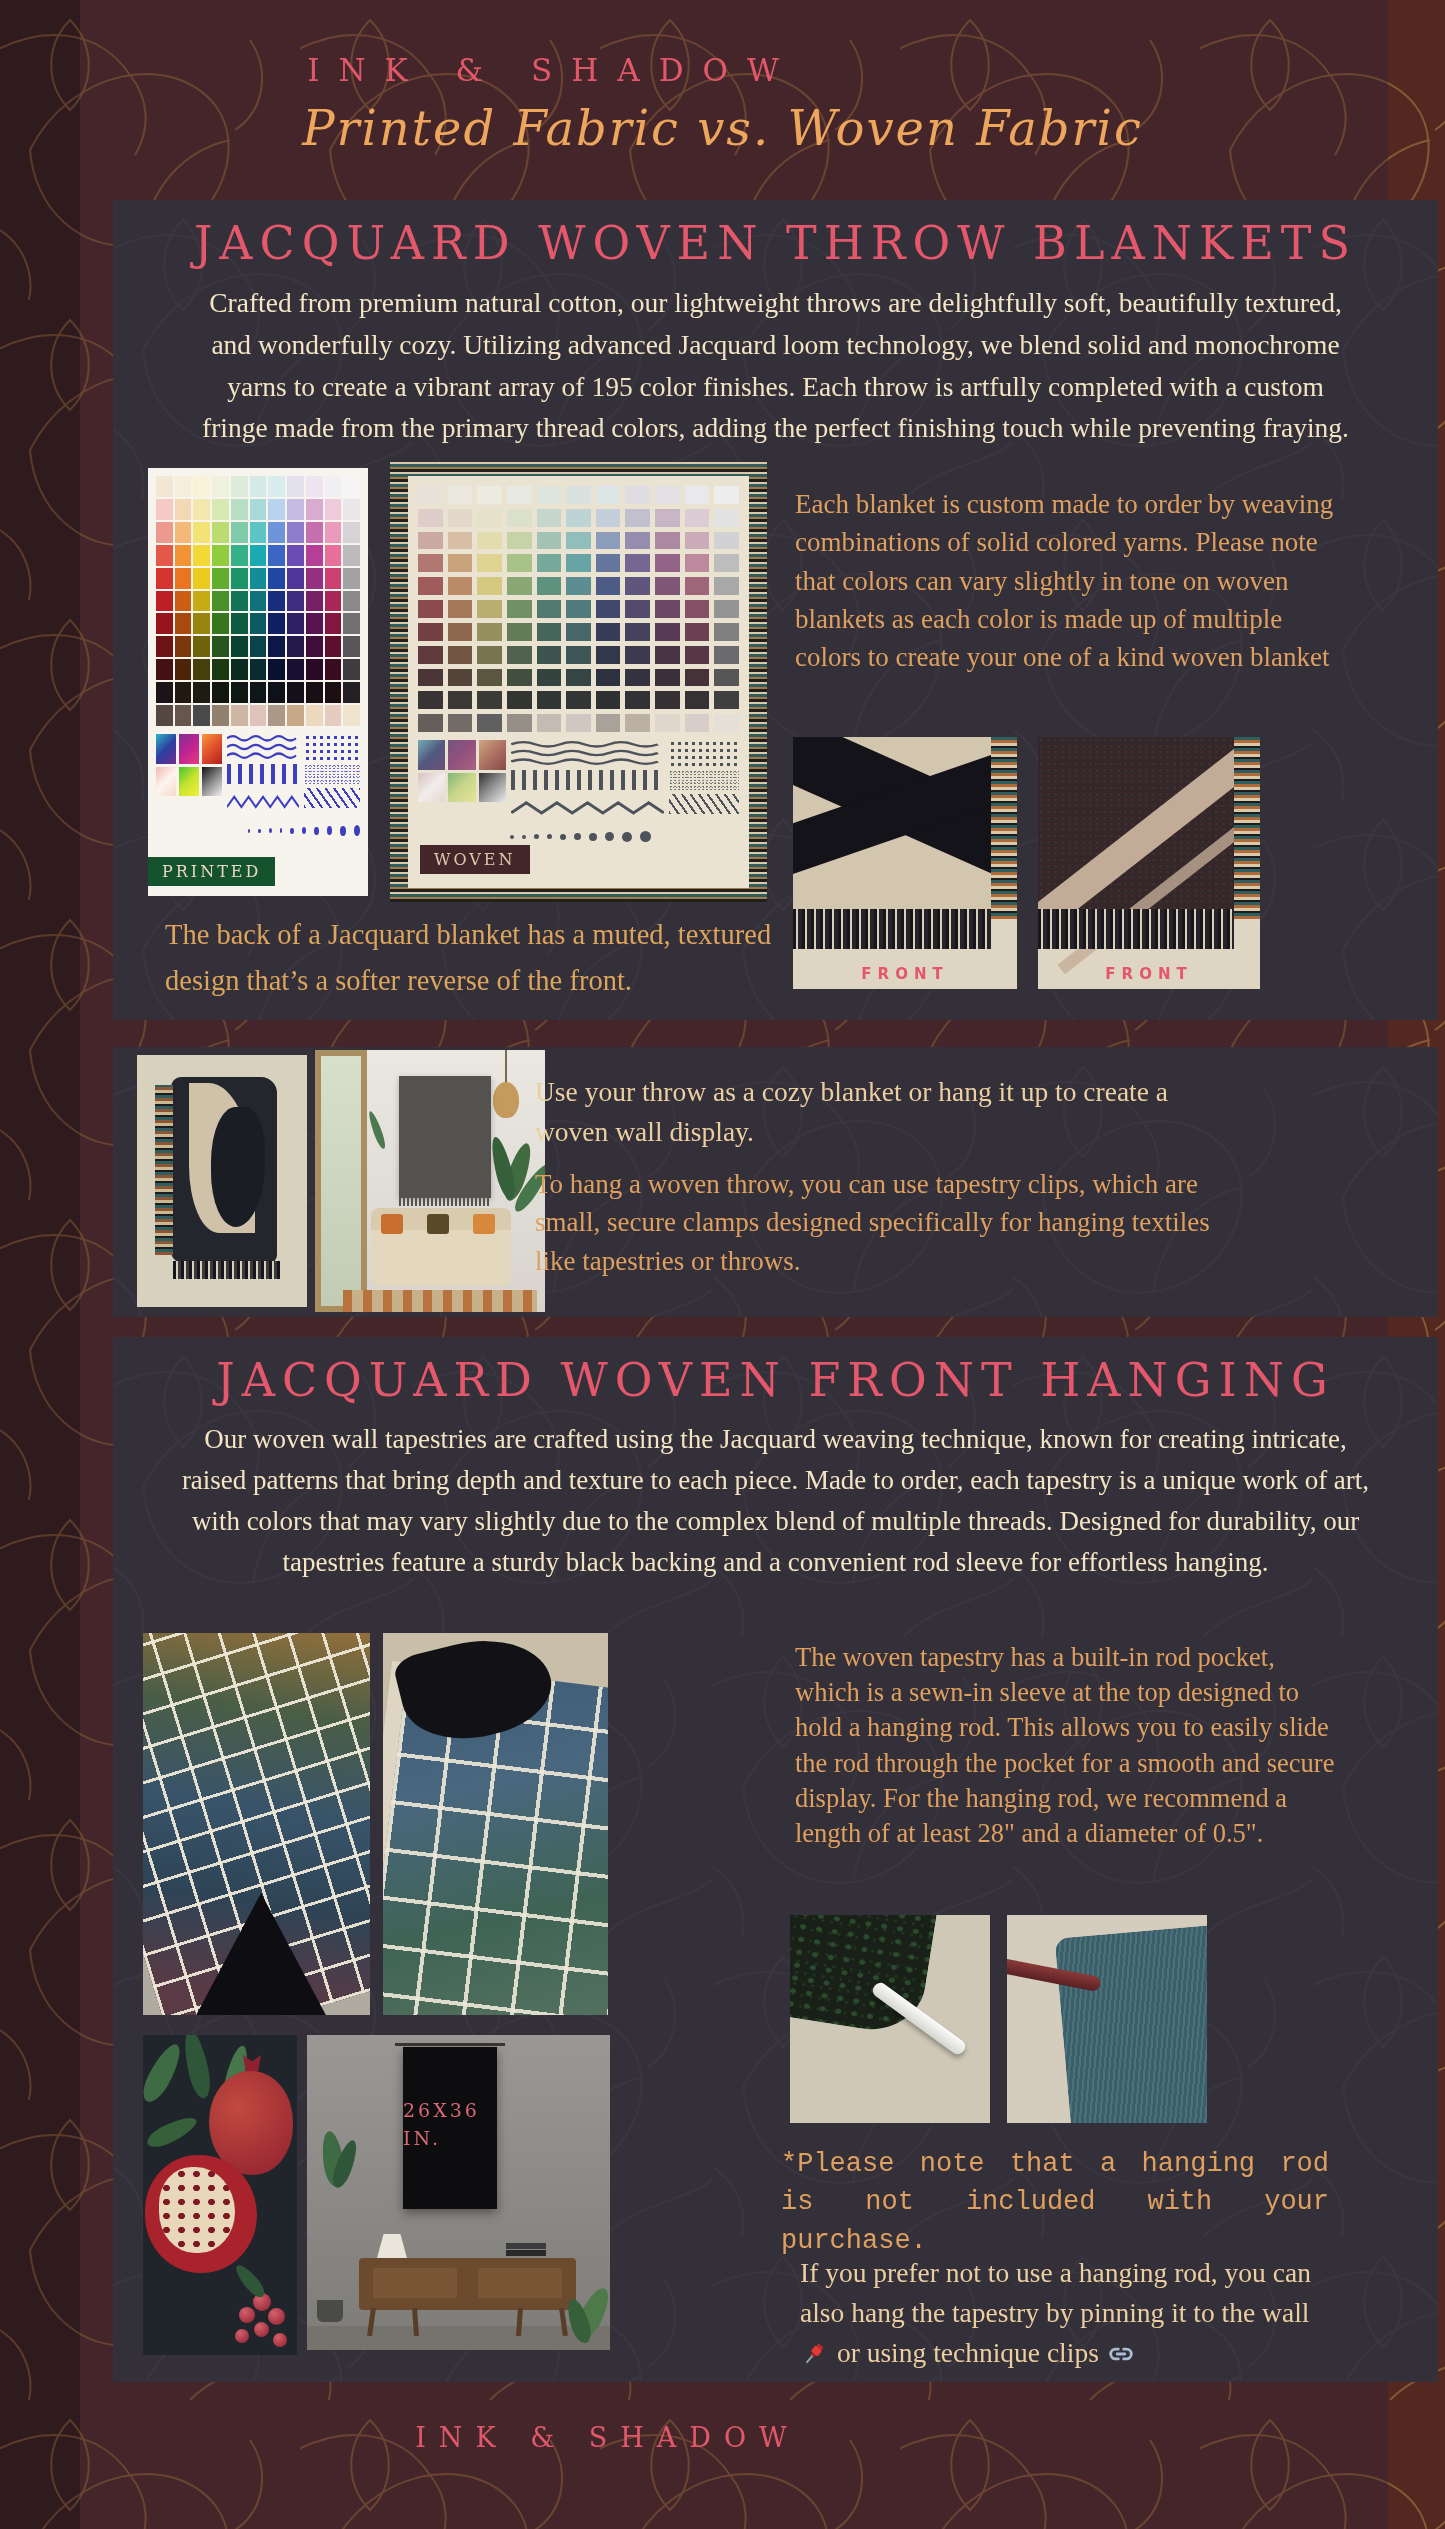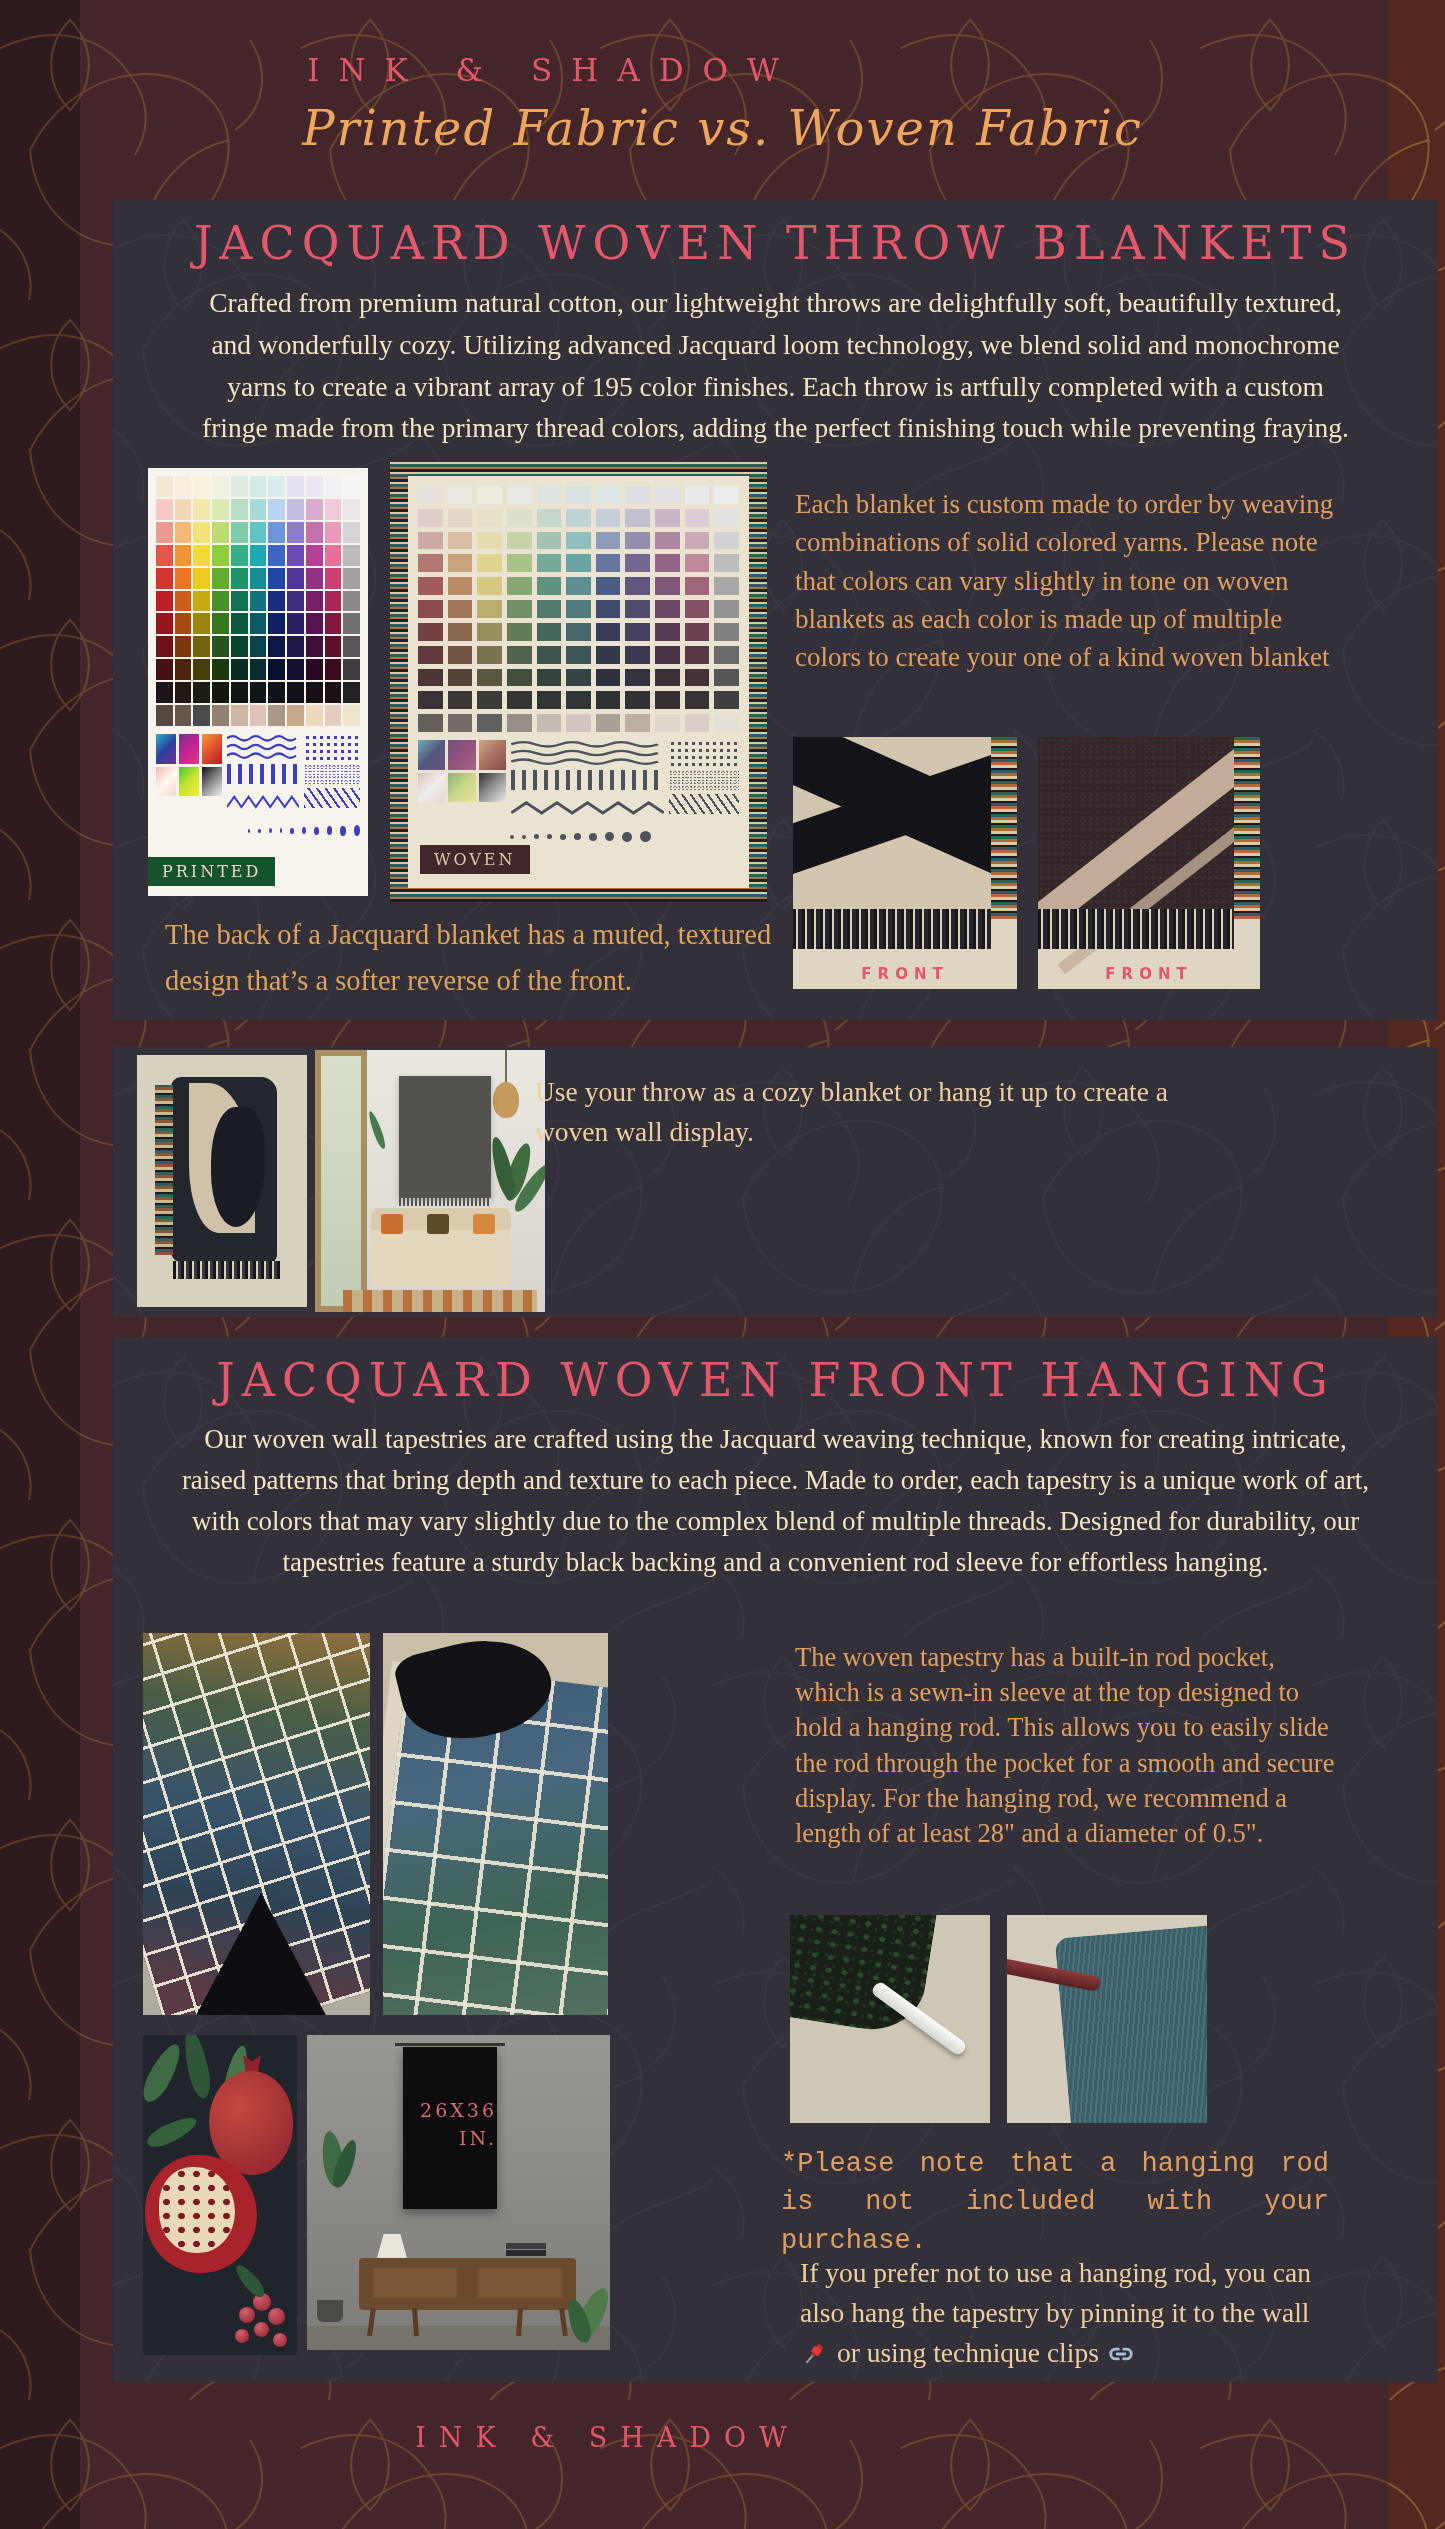--- a/index.html
+++ b/index.html
@@ -145,21 +145,21 @@
   .pom-cut{position:absolute;left:2px;top:120px;width:112px;height:118px;background:#a8232c;border-radius:48% 52% 50% 50%;}
   .pom-face{position:absolute;left:14px;top:12px;width:76px;height:86px;background:#e8d7b8;border-radius:45% 55% 50% 50%;
      background-image:radial-gradient(#7e1822 30%,transparent 34%);background-size:15px 14px;}
   .pom-whole{position:absolute;right:4px;top:36px;width:84px;height:104px;
      background:radial-gradient(circle at 35% 35%,#c24a3e,#8e2030);border-radius:50% 50% 48% 52%;}
   .pom-crown{position:absolute;right:36px;top:20px;width:18px;height:22px;background:#8e2030;
      clip-path:polygon(20% 100%,0 0,50% 30%,100% 0,80% 100%);}
   .grape{position:absolute;border-radius:50%;background:radial-gradient(circle at 35% 30%,#d4606a,#8e1f30);}
   .mock-photo{left:194px;top:698px;width:303px;height:315px;background:linear-gradient(#9a9894,#7e7c78);overflow:hidden;}
   .mk-tap{position:absolute;left:96px;top:12px;width:94px;height:162px;background:#0d0d10;
-     box-shadow:0 4px 10px rgba(0,0,0,.4);color:#d96a72;text-align:right;
+     box-shadow:0 4px 10px rgba(0,0,0,.4);color:#d96a72;text-align:left;
      font-family:"DejaVu Serif", serif;letter-spacing:3px;}
   .mk-l1{margin-top:52px;font-size:19px;}
   .mk-l2{font-size:19px;margin-top:6px;}
   .mk-rod{position:absolute;left:88px;top:8px;width:110px;height:3px;background:#3a3632;}
   .mk-floor{position:absolute;left:0;right:0;bottom:0;height:24px;background:#76726c;}
   .mk-console{position:absolute;left:52px;right:34px;bottom:40px;height:52px;background:#6b4a2e;border-radius:4px;}
   .mk-drawer{position:absolute;top:10px;width:84px;height:30px;background:#7a5636;border-radius:2px;}
   .mk-leg{position:absolute;bottom:-26px;width:5px;height:28px;background:#5a3d26;}
   .mk-lamp-shade{position:absolute;left:70px;bottom:92px;width:30px;height:24px;background:#e9e5db;
      clip-path:polygon(22% 0,78% 0,100% 100%,0 100%);}
@@ -613,20 +613,21 @@
       <div class="rp-sofa">
         <div class="rp-back"></div>
         <div class="pillow" style="left:10px;background:#c96f2e;"></div>
         <div class="pillow" style="left:56px;background:#5a4a28;"></div>
         <div class="pillow" style="left:102px;background:#d8883a;"></div>
       </div>
       <div class="rp-rug"></div>
     </div>
 
     <p class="abs note-light usage1" style="margin:0;">Use your throw as a cozy blanket or hang it up to create a woven wall display.</p>
+    <p class="abs note usage2" style="margin:0;">To hang a woven throw, you can use tapestry clips, which are small, secure clamps designed specifically for hanging textiles like tapestries or throws.</p>
   </section>
 
   <section class="card card3">
     <svg class="cardflor">
         <rect width="100%" height="100%" fill="url(#florCool)" opacity="0.35"></rect>
       </svg>
 
     <h2 class="sec-title">JACQUARD WOVEN FRONT HANGING</h2>
     <p class="intro" style="width:1190px;font-size:27px;">Our woven wall tapestries are crafted using the Jacquard weaving technique, known for creating intricate, raised patterns that bring depth and texture to each piece. Made to order, each tapestry is a unique work of art, with colors that may vary slightly due to the complex blend of multiple threads. Designed for durability, our tapestries feature a sturdy  black backing and a convenient rod sleeve for effortless hanging.</p>
 

